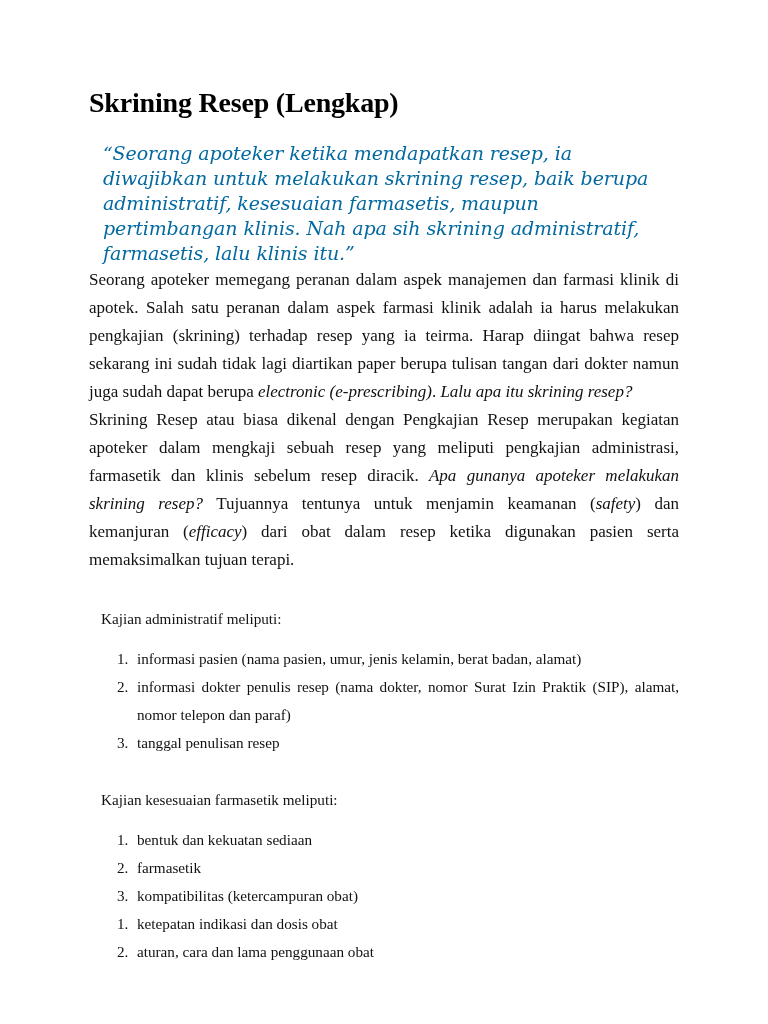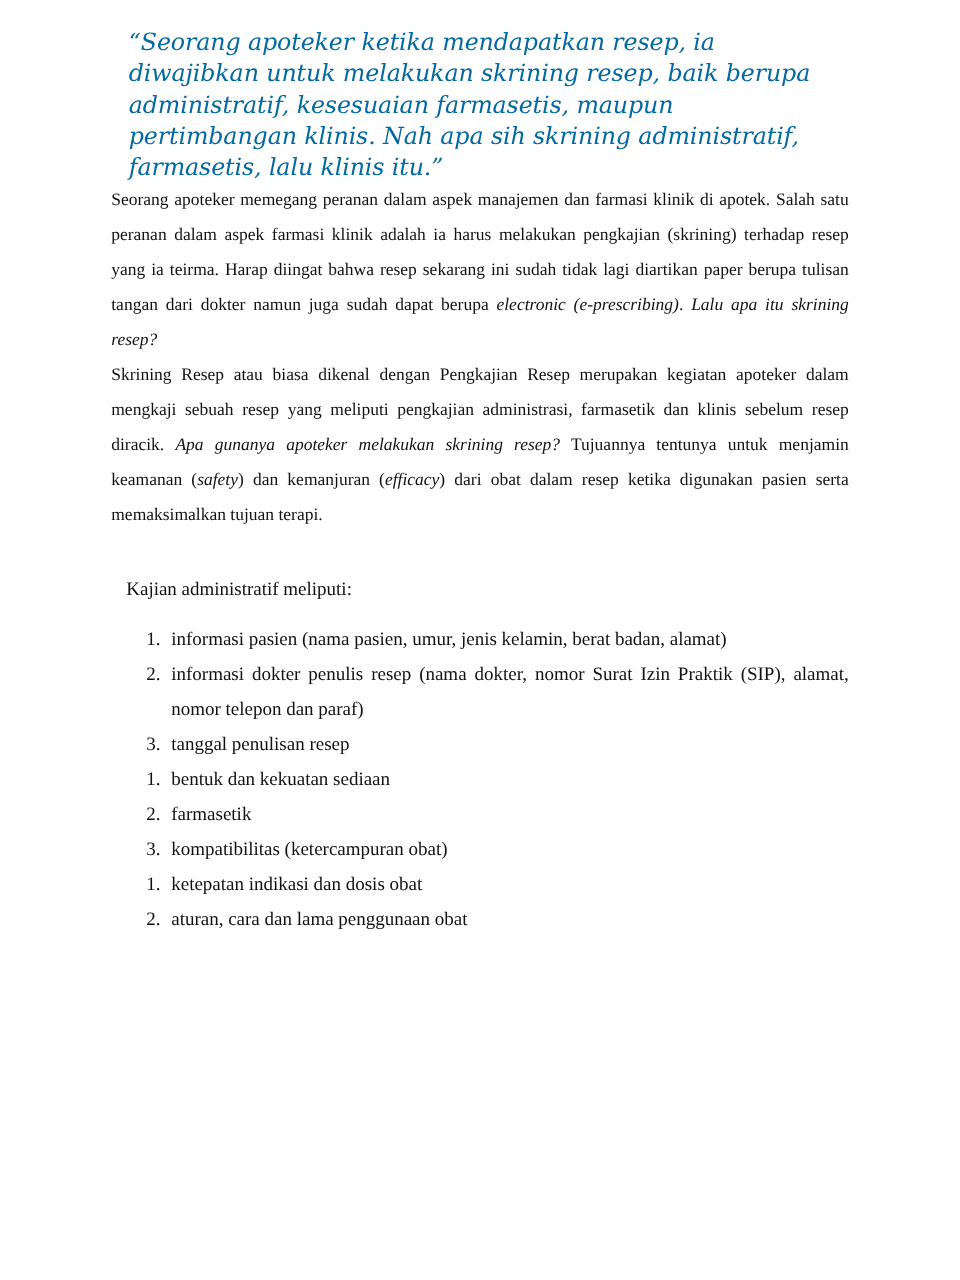--- a/index.html
+++ b/index.html
@@ -50,21 +50,21 @@
     font-style: italic;
     font-size: 19px;
     line-height: 25px;
     color: #0369a1;
     font-family: "DejaVu Serif", "Liberation Serif", serif;
     letter-spacing: -0.1px;
   }
 
   p.body-par {
     margin: 0;
-    font-size: 14px;
+    font-size: 17px;
     line-height: 28px;
     text-align: justify;
     color: #111111;
   }
   .par-1 { margin-top: 33px; }
   .par-2 { margin-top: 28px; }
 
   .lead-in {
     margin: 12px;
     font-size: 15.2px;
@@ -103,34 +103,36 @@
   }
 
   i, em { font-style: italic; }
 </style>
 </head>
 <body>
 
 <div class="page">
   <div class="content">
 
+    <h1 class="doc-title">Skrining Resep (Lengkap)</h1>
 
     <div class="epigraph">“Seorang apoteker ketika mendapatkan resep, ia diwajibkan untuk melakukan skrining resep, baik berupa administratif, kesesuaian farmasetis, maupun pertimbangan klinis. Nah apa sih skrining administratif, farmasetis, lalu klinis itu.”</div>
 
     <p class="body-par par-1"><span>Seorang apoteker memegang peranan dalam aspek manajemen dan farmasi klinik di apotek. Salah satu peranan dalam aspek farmasi klinik adalah ia harus melakukan pengkajian (skrining) terhadap resep yang ia teirma. Harap diingat bahwa resep sekarang ini sudah tidak lagi diartikan paper berupa tulisan tangan dari dokter namun juga sudah dapat berupa </span><i>electronic (e-prescribing)</i><span>. </span><i>Lalu apa itu skrining resep?</i></p>
 
     <p class="body-par par-2"><span>Skrining Resep atau biasa dikenal dengan Pengkajian Resep merupakan kegiatan apoteker dalam mengkaji sebuah resep yang meliputi pengkajian administrasi, farmasetik dan klinis sebelum resep diracik. </span><i>Apa gunanya apoteker melakukan skrining resep?</i><span> Tujuannya tentunya untuk menjamin keamanan (</span><i>safety</i><span>) dan kemanjuran (</span><i>efficacy</i><span>) dari obat dalam resep ketika digunakan pasien serta memaksimalkan tujuan terapi.</span></p>
 
     <p class="lead-in lead-1">Kajian administratif meliputi:</p>
     <ol class="num-list">
       <li>informasi pasien (nama pasien, umur, jenis kelamin, berat badan, alamat)</li>
       <li>informasi dokter penulis resep (nama dokter, nomor Surat Izin Praktik (SIP), alamat, nomor telepon dan paraf)</li>
       <li>tanggal penulisan resep</li>
     </ol>
 
+    <p class="lead-in lead-2">Kajian kesesuaian farmasetik meliputi:</p>
     <ol class="num-list">
       <li>bentuk dan kekuatan sediaan</li>
       <li>farmasetik</li>
       <li>kompatibilitas (ketercampuran obat)</li>
     </ol>
 
     <ol class="num-list">
       <li>ketepatan indikasi dan dosis obat</li>
       <li>aturan, cara dan lama penggunaan obat</li>
     </ol>

